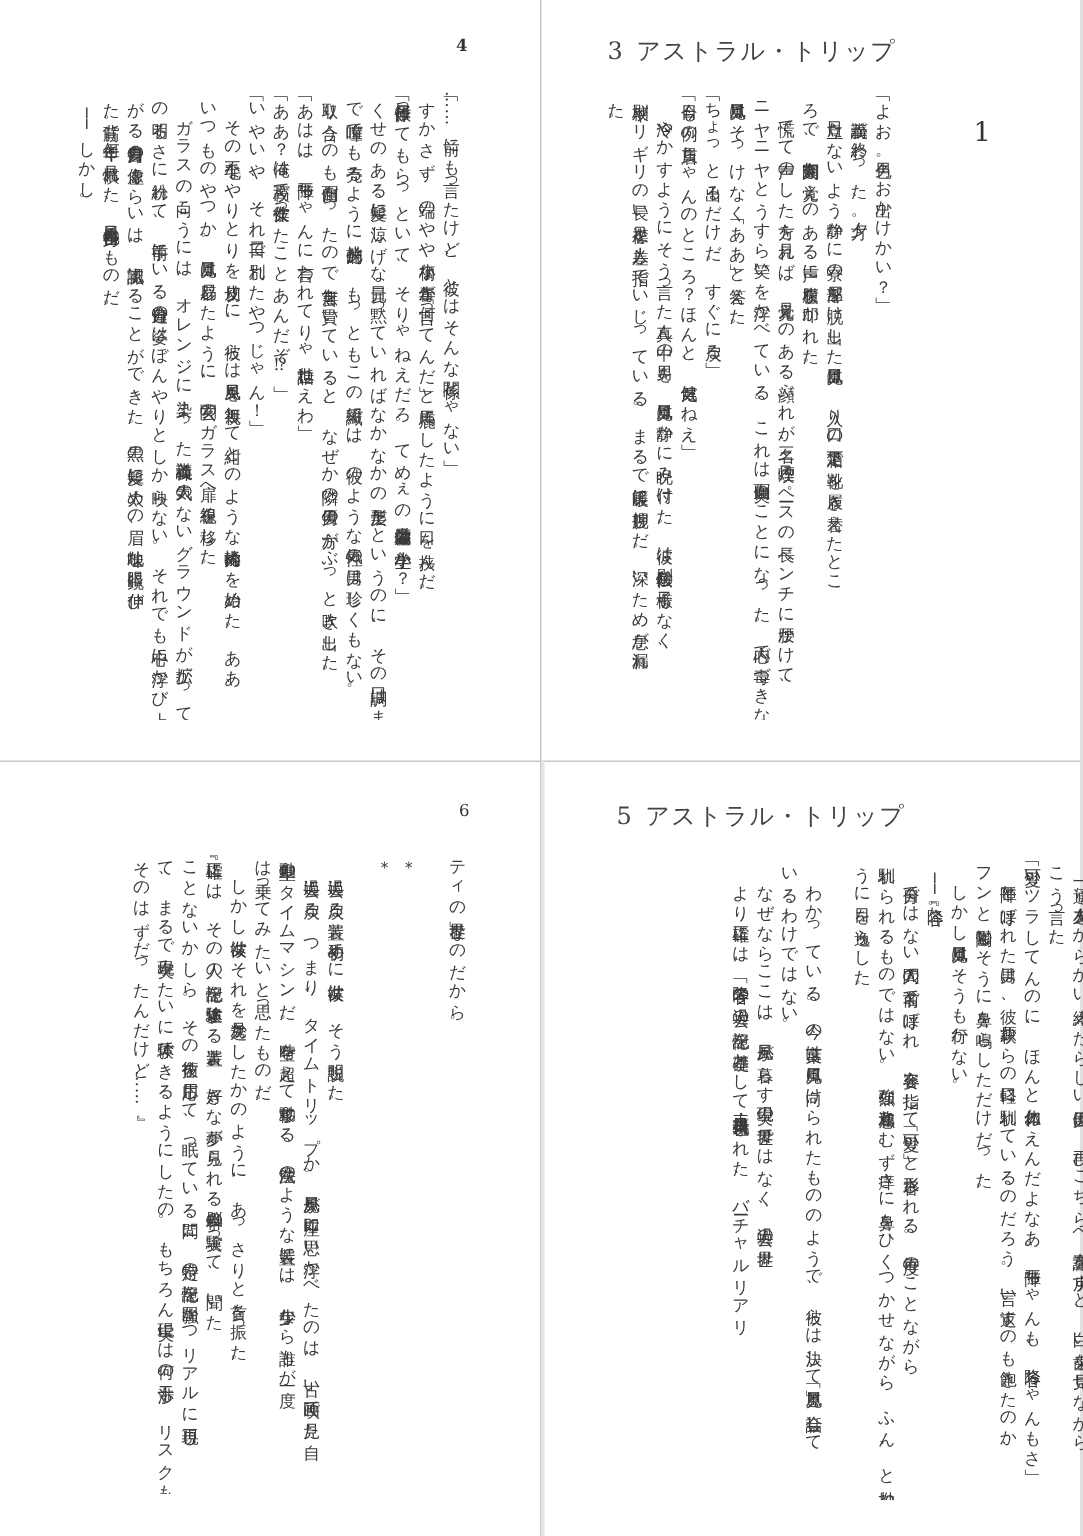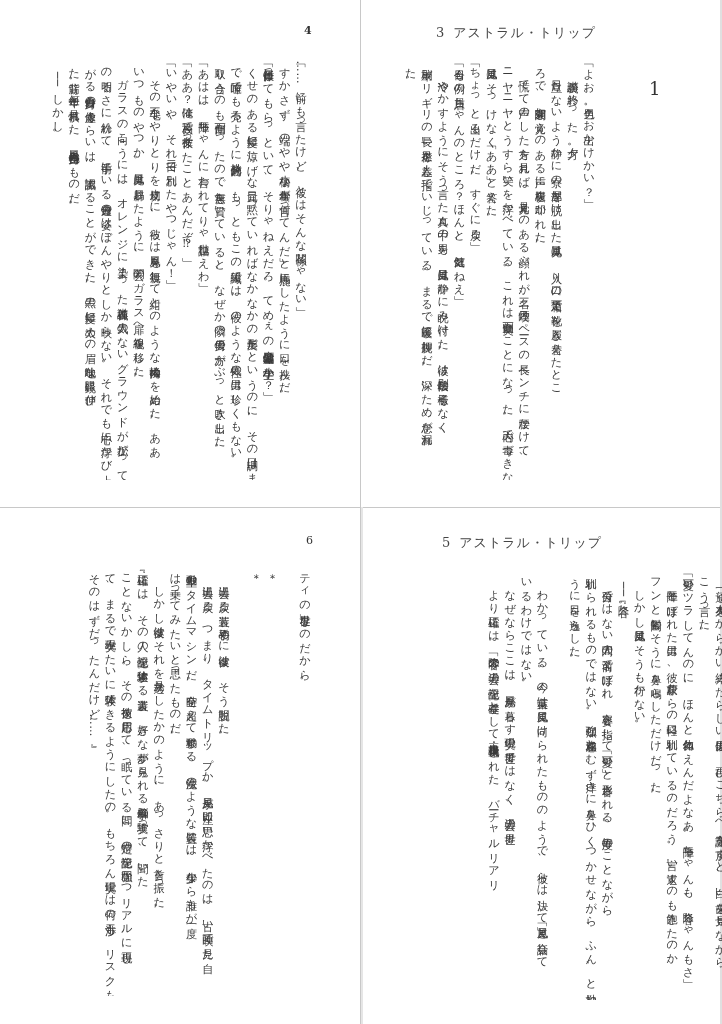--- a/index.html
+++ b/index.html
@@ -4,21 +4,21 @@
 <style>
   html, body { margin:0; padding:0; background:#ffffff; }
   body { width:722px; height:1024px; position:relative; overflow:hidden;
          font-family:"DejaVu Serif", "Liberation Serif", serif; color:#333; }
   .vdiv { position:absolute; left:360px; top:0; width:1px; height:1024px; background:#c8c8c8; }
   .hdiv { position:absolute; left:0; top:507px; width:722px; height:1px; background:#c8c8c8; }
   .rborder { position:absolute; left:720px; top:0; width:2px; height:1024px; background:#e0e0e0; }
   .lborder { position:absolute; left:361px; top:507px; width:2px; height:517px; background:#e6e6e6; }
   .page { position:absolute; }
   .pnum { position:absolute; font-size:11px; color:#333; }
-  .header { position:absolute; font-size:13px; color:#444; letter-spacing:1px; white-space:nowrap;margin-left:31px; }
+  .header { position:absolute; font-size:16px; color:#444; letter-spacing:1px; white-space:nowrap; }
   .header .num { margin-right:8px; }
   .body {
     position:absolute;
     writing-mode: vertical-rl;
     font-size:11.2px;
     line-height:16.2px;
     color:#3a3a3a;
     letter-spacing:0.6px;
     overflow:hidden;
   }

